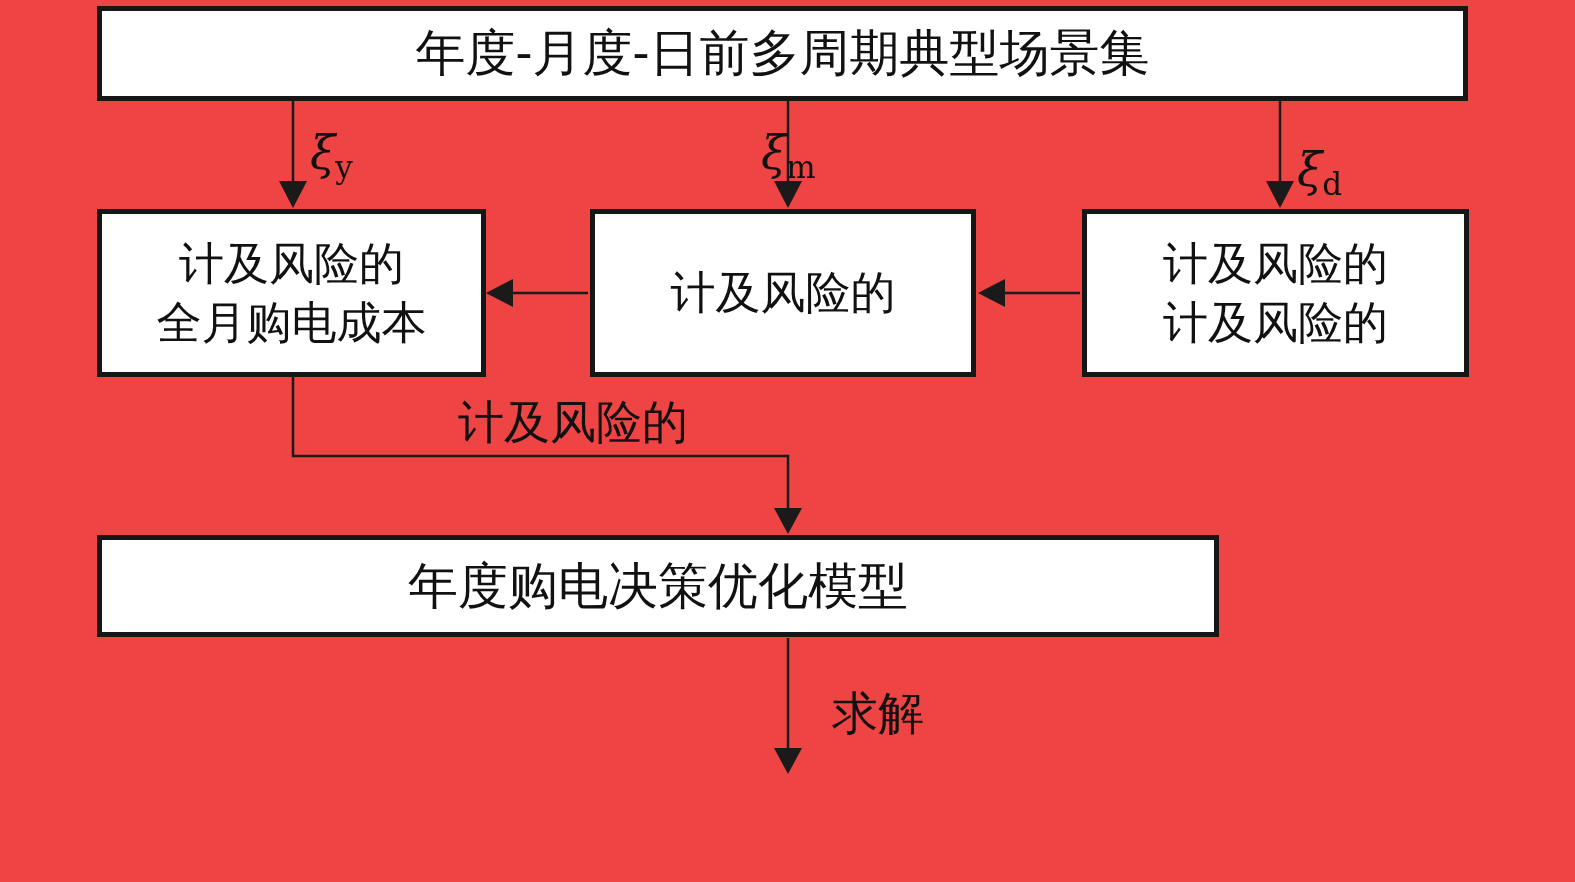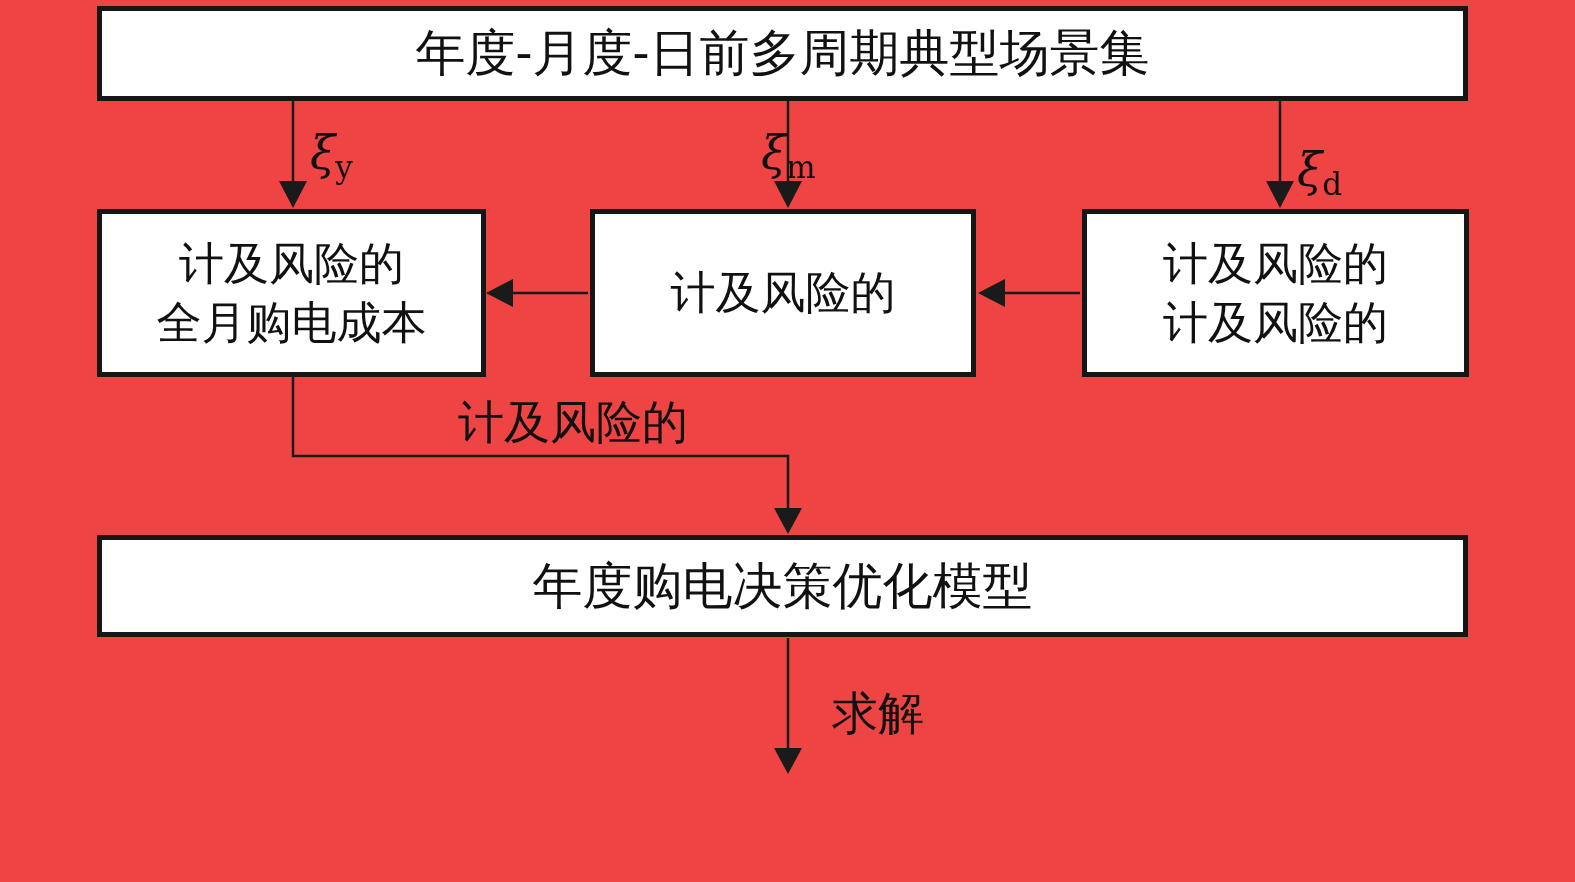--- a/index.html
+++ b/index.html
@@ -41,21 +41,21 @@
     justify-content: center;
     text-align: center;
     box-sizing: border-box;
     color: #111111;
   }
   .box-scenario   { left: 97px;  top: 6px;   width: 1371px; height: 95px;  font-size: 50px; }
   .box-cost       { top: 209px;  height: 168px; font-size: 45px; line-height: 1.32; }
   .box-cost-year  { left: 97px;   width: 389px; }
   .box-cost-month { left: 590px;  width: 386px; }
   .box-cost-day   { left: 1082px; width: 387px; }
-  .box-model      { left: 97px;  top: 535px; width: 1371px; height: 102px; font-size: 50px; }
+  .box-model      { left: 97px;  top: 535px; width: 1122px; height: 102px; font-size: 50px; }
   .box-result     { left: 97px;  top: 775px; width: 1371px; height: 102px; font-size: 49px; }
 
   .flow-label {
     position: absolute;
     font-size: 46px;
     color: #111111;
     white-space: nowrap;
   }
   .xi-label {
     position: absolute;

